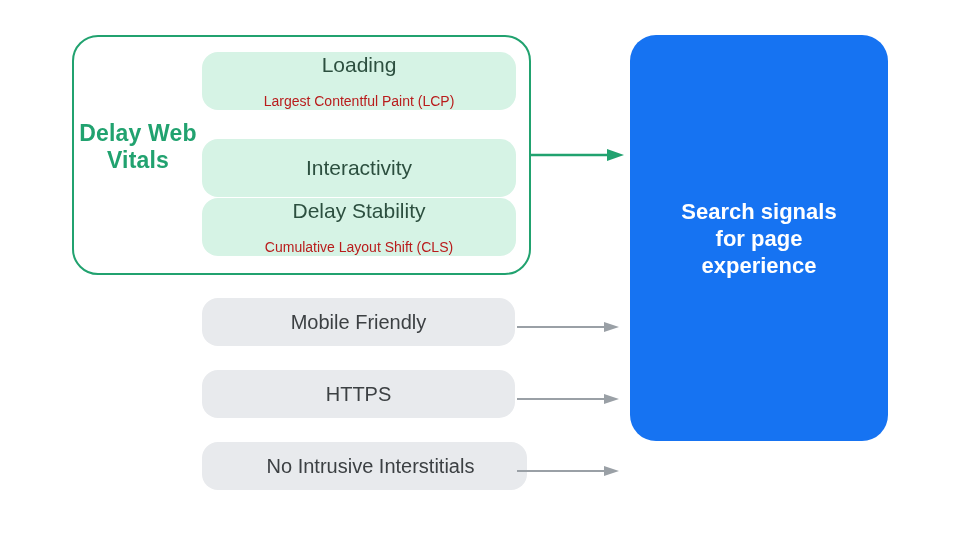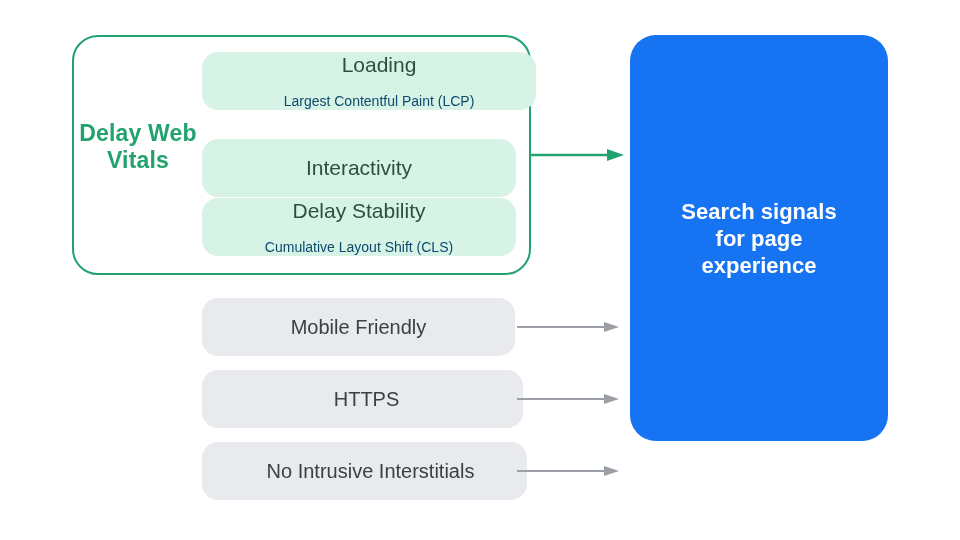--- a/index.html
+++ b/index.html
@@ -57,48 +57,48 @@
   }
   .vital-box .title {
     font-size: 21px;
     font-weight: 500;
     color: #2C4F3F;
     line-height: 24px;
   }
   .vital-box .subtitle {
     font-size: 14px;
     font-weight: 400;
-    color: #0c4a6e;
+    color: #b91c1c;
     line-height: 17px;
     margin-top: 16px;
   }
-  .vital-1 { top: 52px; padding-left: 20px; }
+  .vital-1 { top: 52px; }
   .vital-2 { top: 139px; }
   .vital-3 { top: 198px; }
 
   
   .signal-box {
     position: absolute;
     left: 202px;
     width: 313px;
-    height: 58px;
+    height: 48px;
     background: #E8EAED;
     border-radius: 16px;
     display: flex;
     align-items: center;
     justify-content: center;
     text-align: center;
   }
   .signal-box .label {
     font-size: 20px;
     font-weight: 400;
     color: #3C4043;
   }
   .signal-1 { top: 298px; }
-  .signal-2 { top: 370px; padding-left: 8px; }
+  .signal-2 { top: 370px; }
   .signal-3 { top: 442px; padding-left: 12px; }
 
   
   .result-panel {
     position: absolute;
     left: 630px;
     top: 35px;
     width: 258px;
     height: 406px;
     background: #1673F2;

